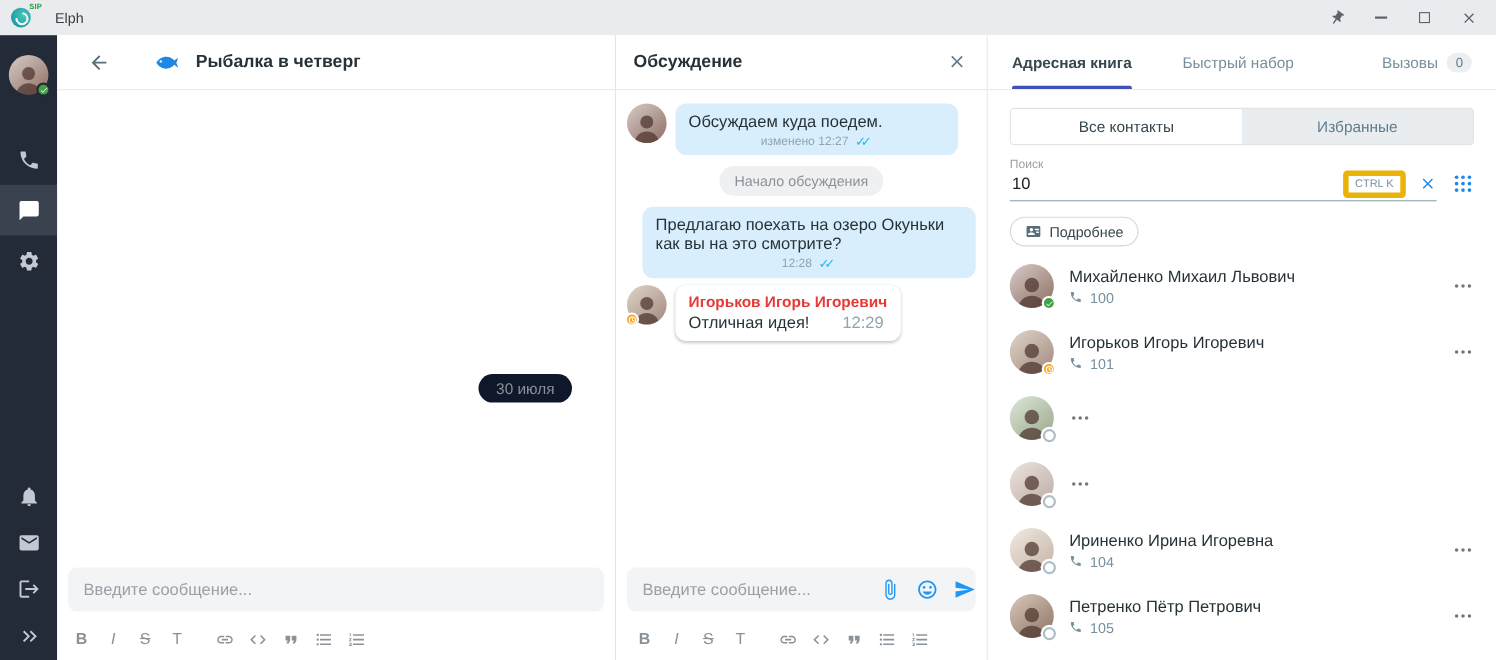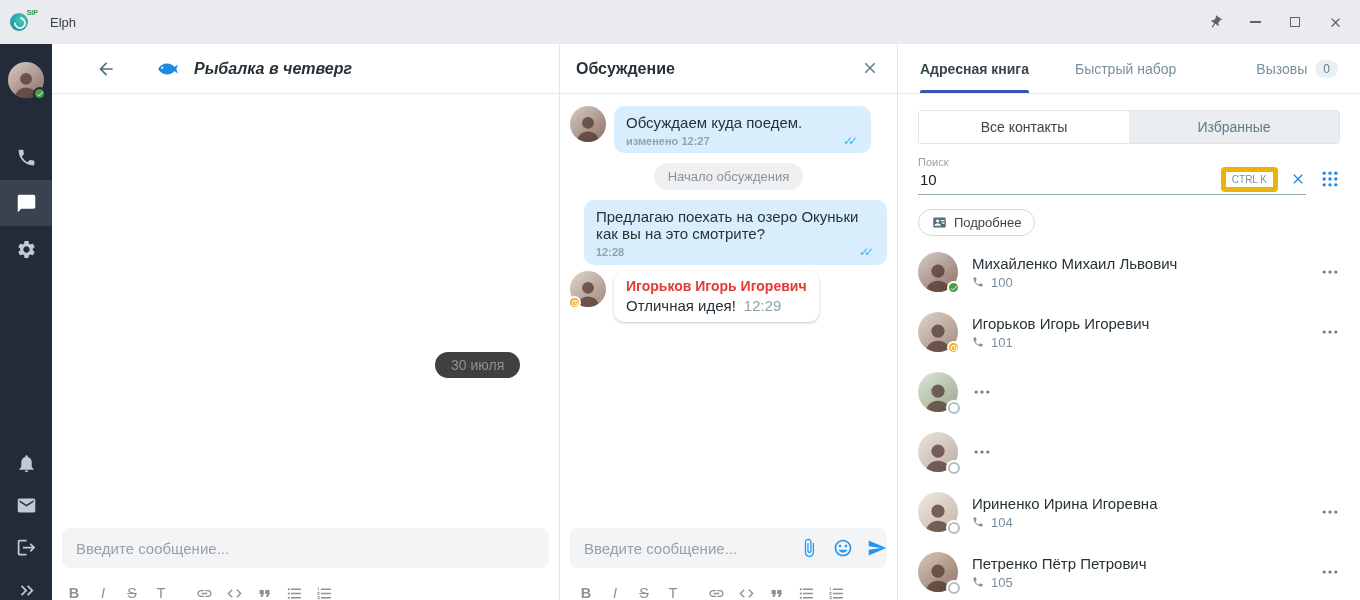--- a/index.html
+++ b/index.html
@@ -2,21 +2,21 @@
 <html><head>
 <meta charset="utf-8">
 <style>
   html,body{margin:0;padding:0;}
   body{width:1360px;height:600px;overflow:hidden;background:#fff;
        font-family:"Liberation Sans","DejaVu Sans",sans-serif;color:#212121;-webkit-font-smoothing:antialiased;}
   svg{display:block;}
   .ico{fill:currentColor;}
 
   
-  .titlebar{height:44px;background:#e9ebee;display:flex;align-items:center;padding:0 16px 0 10px;box-sizing:border-box;}
+  .titlebar{height:32px;background:#e9ebee;display:flex;align-items:center;padding:0 16px 0 10px;box-sizing:border-box;}
   .app-logo{position:relative;width:28px;height:22px;margin-right:6px;}
   .logo-circle{position:absolute;left:0;top:2px;width:18px;height:18px;border-radius:50%;
     background:radial-gradient(circle at 62% 38%,#46c8ba,#0e8a9b);}
   .logo-circle::after{content:"";position:absolute;left:4px;top:4px;width:8px;height:8px;border-radius:50%;
     border:2px solid rgba(255,255,255,.9);border-top-color:transparent;transform:rotate(-40deg);}
   .logo-sip{position:absolute;right:0;top:-2px;font-size:7px;font-weight:bold;color:#2e9b46;}
   .title-text{font-size:13px;color:#3c4043;margin-left:6px;}
   .win-controls{margin-left:auto;display:flex;align-items:center;gap:22px;color:#5f6368;}
   .win-btn{display:flex;align-items:center;justify-content:center;width:18px;height:18px;cursor:default;}
   .win-btn svg{width:15px;height:15px;}
@@ -64,48 +64,48 @@
   .fmt{width:16px;text-align:center;font-size:14.5px;margin-right:13px;cursor:default;}
   .fmt-b{font-weight:bold;}
   .fmt-i{font-style:italic;}
   .fmt-s{text-decoration:line-through;}
   .fmt-icons{display:flex;align-items:center;gap:13px;margin-left:14px;}
   .fmt-icons .fbtn{width:17px;height:17px;color:#8a9299;}
   .fmt-icons svg{width:17px;height:17px;}
 
   
   .chat-panel{width:508px;display:flex;flex-direction:column;background:#fff;border-right:1px solid #e3e6e8;box-sizing:border-box;flex-shrink:0;}
-  .chat-header{padding-left:44px;font-style:italic;}
+  .chat-header{padding-left:28px;}
   .back-btn{width:20px;height:20px;color:#546e7a;}
   .back-btn svg{width:20px;height:20px;}
   .fish-ico{width:24px;height:24px;color:#1e88e5;margin-left:40px;}
   .fish-ico svg{width:24px;height:24px;}
   .chat-title{font-size:16px;font-weight:bold;color:#263238;margin-left:14px;}
   .chat-body{flex:1;position:relative;}
-  .date-pill{position:absolute;left:383px;top:258px;background:#404040;color:#8a9299;font-size:14px;
+  .date-pill{position:absolute;left:383px;top:258px;background:#0f172a;color:#8a9299;font-size:14px;
     padding:5px 16px;border-radius:16px;white-space:nowrap;}
 
   
   .disc-panel{width:338px;display:flex;flex-direction:column;background:#fff;border-right:1px solid #e3e6e8;box-sizing:border-box;flex-shrink:0;}
   .disc-header{padding:0 16px;}
   .disc-title{font-size:16px;font-weight:bold;color:#263238;}
   .close-btn{margin-left:auto;width:20px;height:20px;color:#607d8b;}
   .close-btn svg{width:18px;height:18px;}
   .messages{flex:1;padding:12px 10px 0;overflow:hidden;}
   .msg-row{display:flex;align-items:flex-start;margin-bottom:6px;}
   .msg-avatar{width:36px;height:36px;margin-right:8px;flex-shrink:0;position:relative;}
   .bubble{background:#d9eefc;border-radius:10px;padding:8px 12px 5px;font-size:15px;color:#263238;box-sizing:border-box;}
   .bubble.grow{flex:1;margin-right:16px;}
   .bubble.wide{margin:0 0 6px 14px;padding-bottom:6px;}
-  .meta{display:flex;justify-content:space-between;align-items:center;font-size:11px;color:#90a4ae;margin-top:3px;font-weight:bold;}
+  .meta{display:flex;justify-content:center;align-items:center;font-size:11px;color:#90a4ae;margin-top:3px;}
   .checks{color:#29b6f6;font-size:12px;letter-spacing:-5px;margin-left:6px;padding-right:6px;}
   .start-pill{width:fit-content;margin:10px auto;background:#eef0f2;color:#8a9299;font-size:13px;padding:6px 14px;border-radius:15px;}
   .bubble.in{background:#fff;box-shadow:0 1px 3px rgba(0,0,0,.22);padding:7px 12px 8px;}
   .sender-name{color:#e53935;font-weight:bold;font-size:14px;margin-bottom:3px;white-space:nowrap;}
-  .in-body{display:flex;align-items:flex-end;gap:8px;}
+  .in-body{display:flex;align-items:flex-end;gap:30px;}
   .time-inline{font-size:15px;color:#90a4ae;}
   .disc-composer .cbtn{width:20px;height:20px;color:#2196f3;margin-left:14px;flex-shrink:0;}
   .disc-composer .cbtn svg{width:20px;height:20px;}
 
   
   .contacts-panel{flex:1;display:flex;flex-direction:column;background:#fff;box-sizing:border-box;min-width:0;}
   .tabs{height:50px;border-bottom:1px solid #e8eaec;display:flex;align-items:stretch;padding:0 22px;box-sizing:border-box;flex-shrink:0;}
   .tab{font-size:14px;color:#78909c;display:flex;align-items:center;gap:8px;position:relative;margin-right:46px;cursor:default;}
   .tab.active{color:#37474f;font-weight:bold;}
   .tab.active::after{content:"";position:absolute;left:0;right:0;bottom:0;height:3px;background:#3f51b5;border-radius:2px 2px 0 0;}

